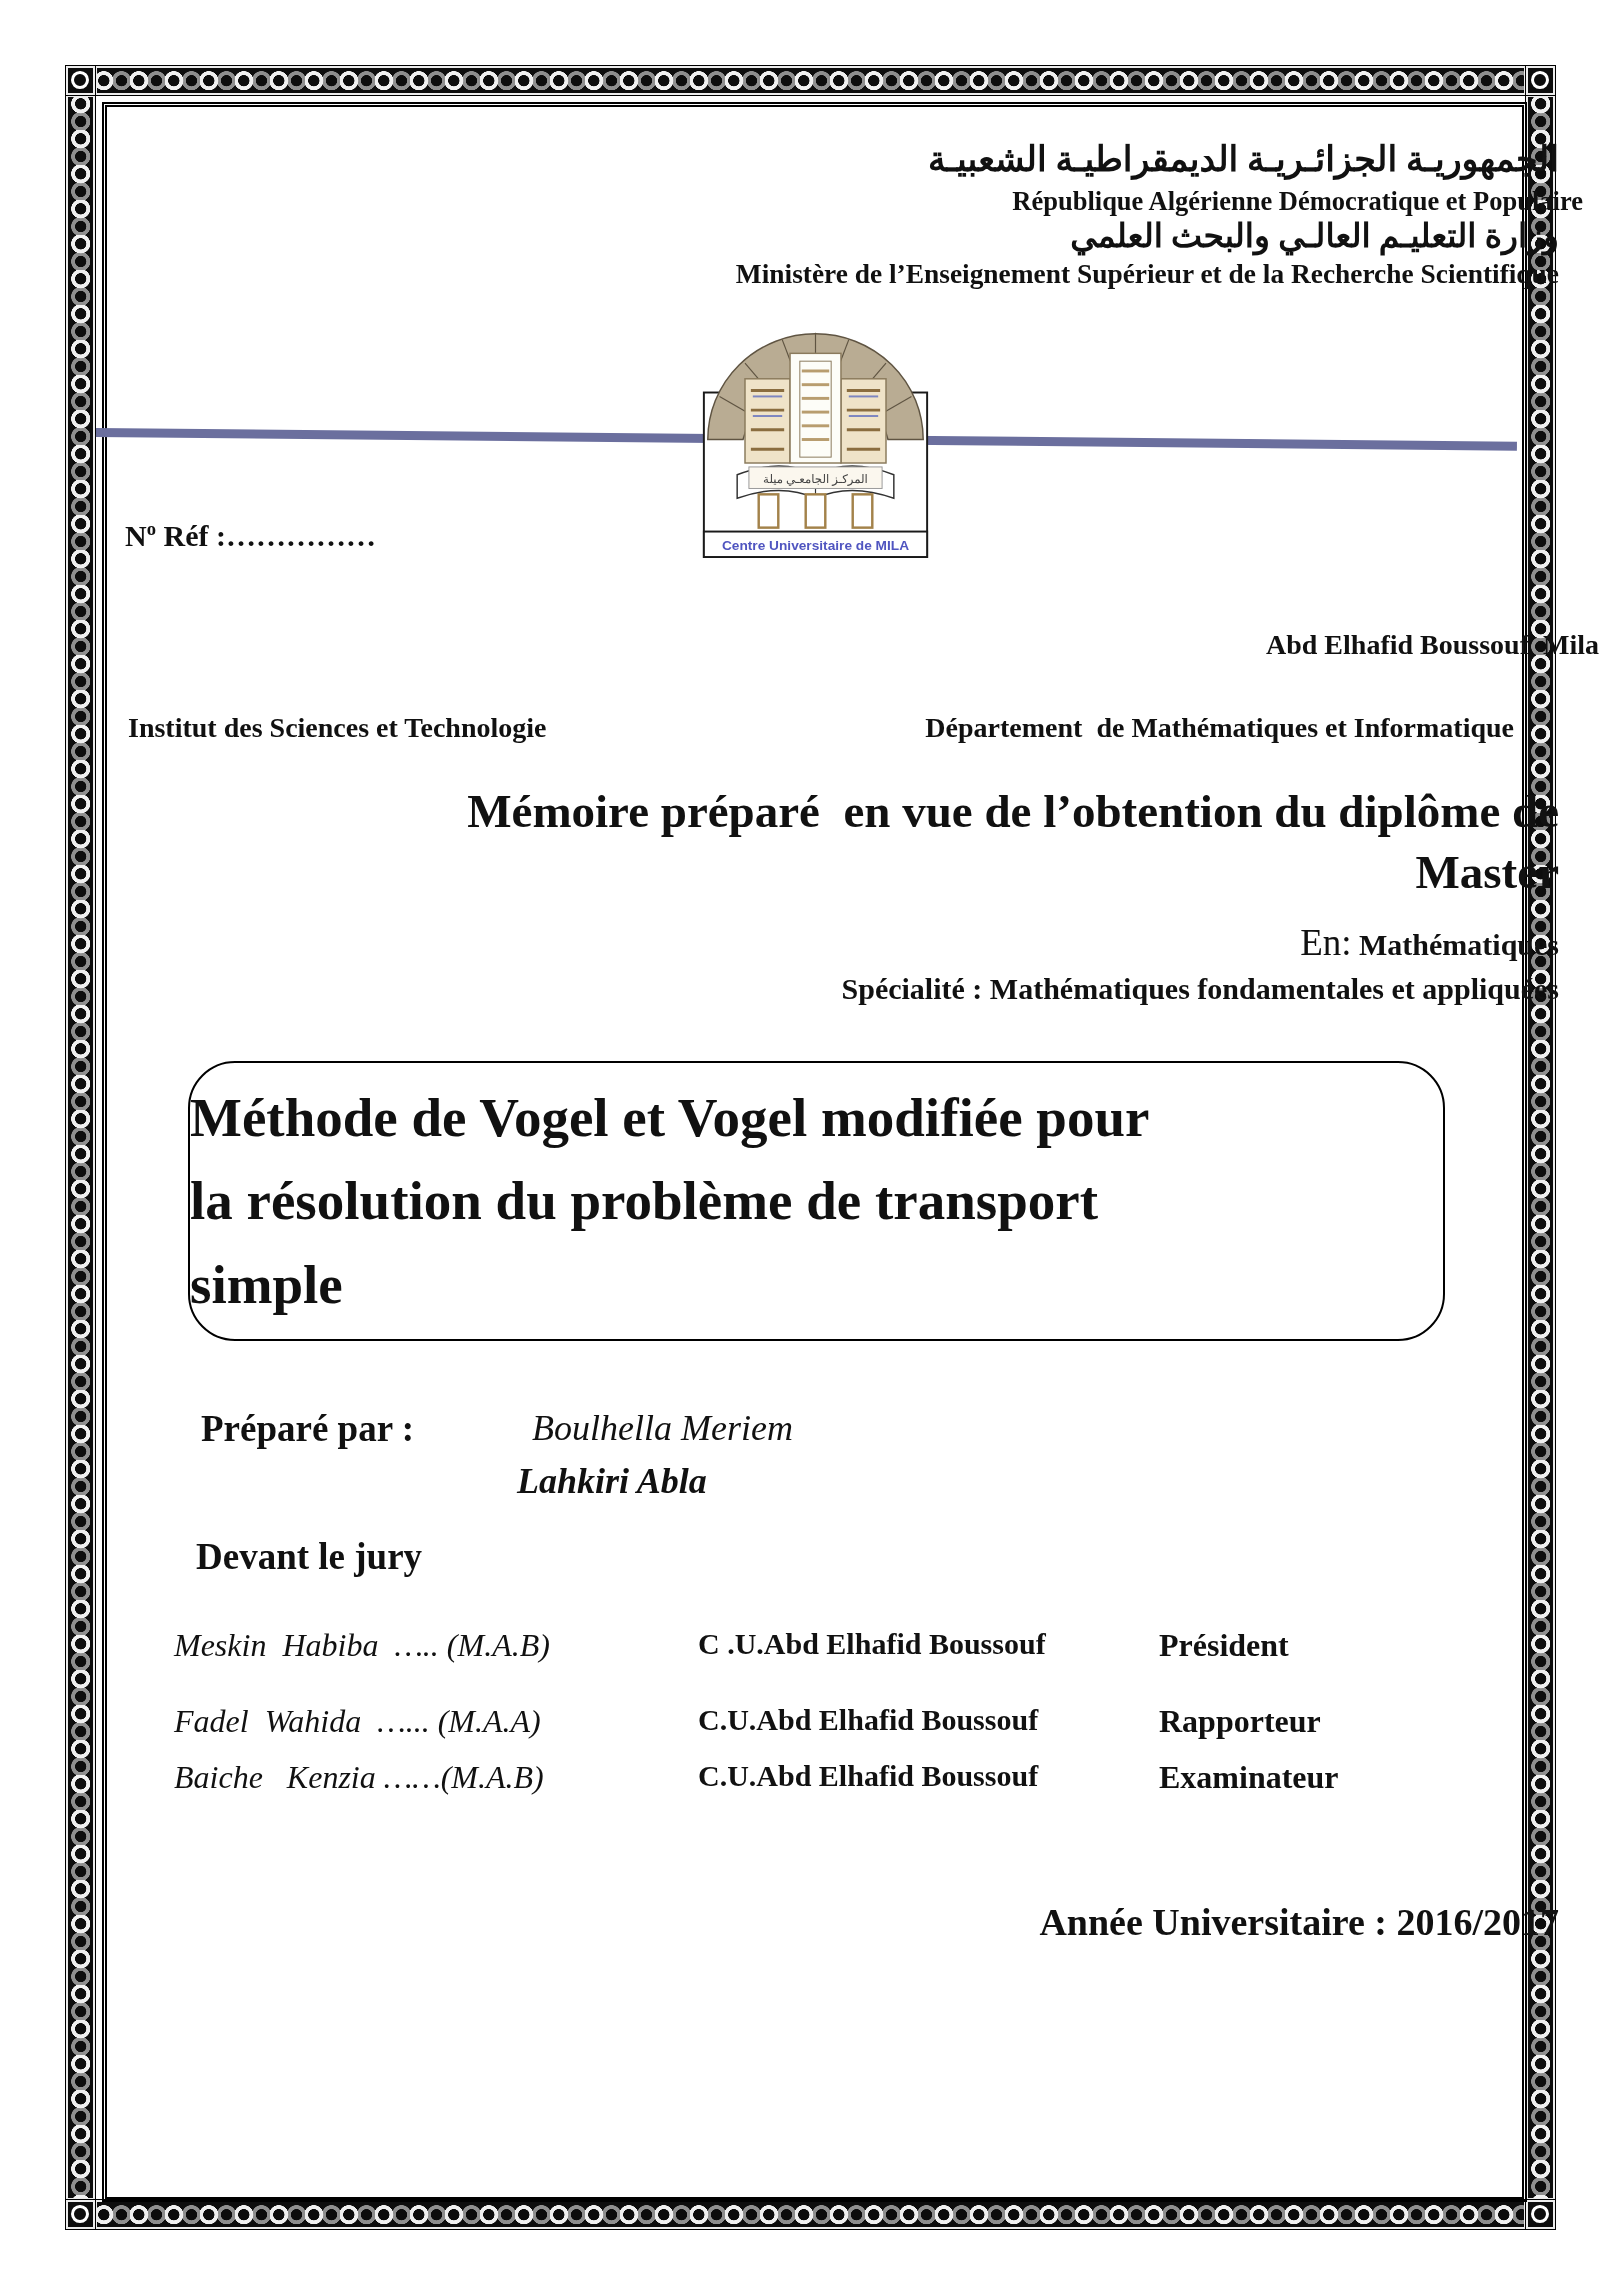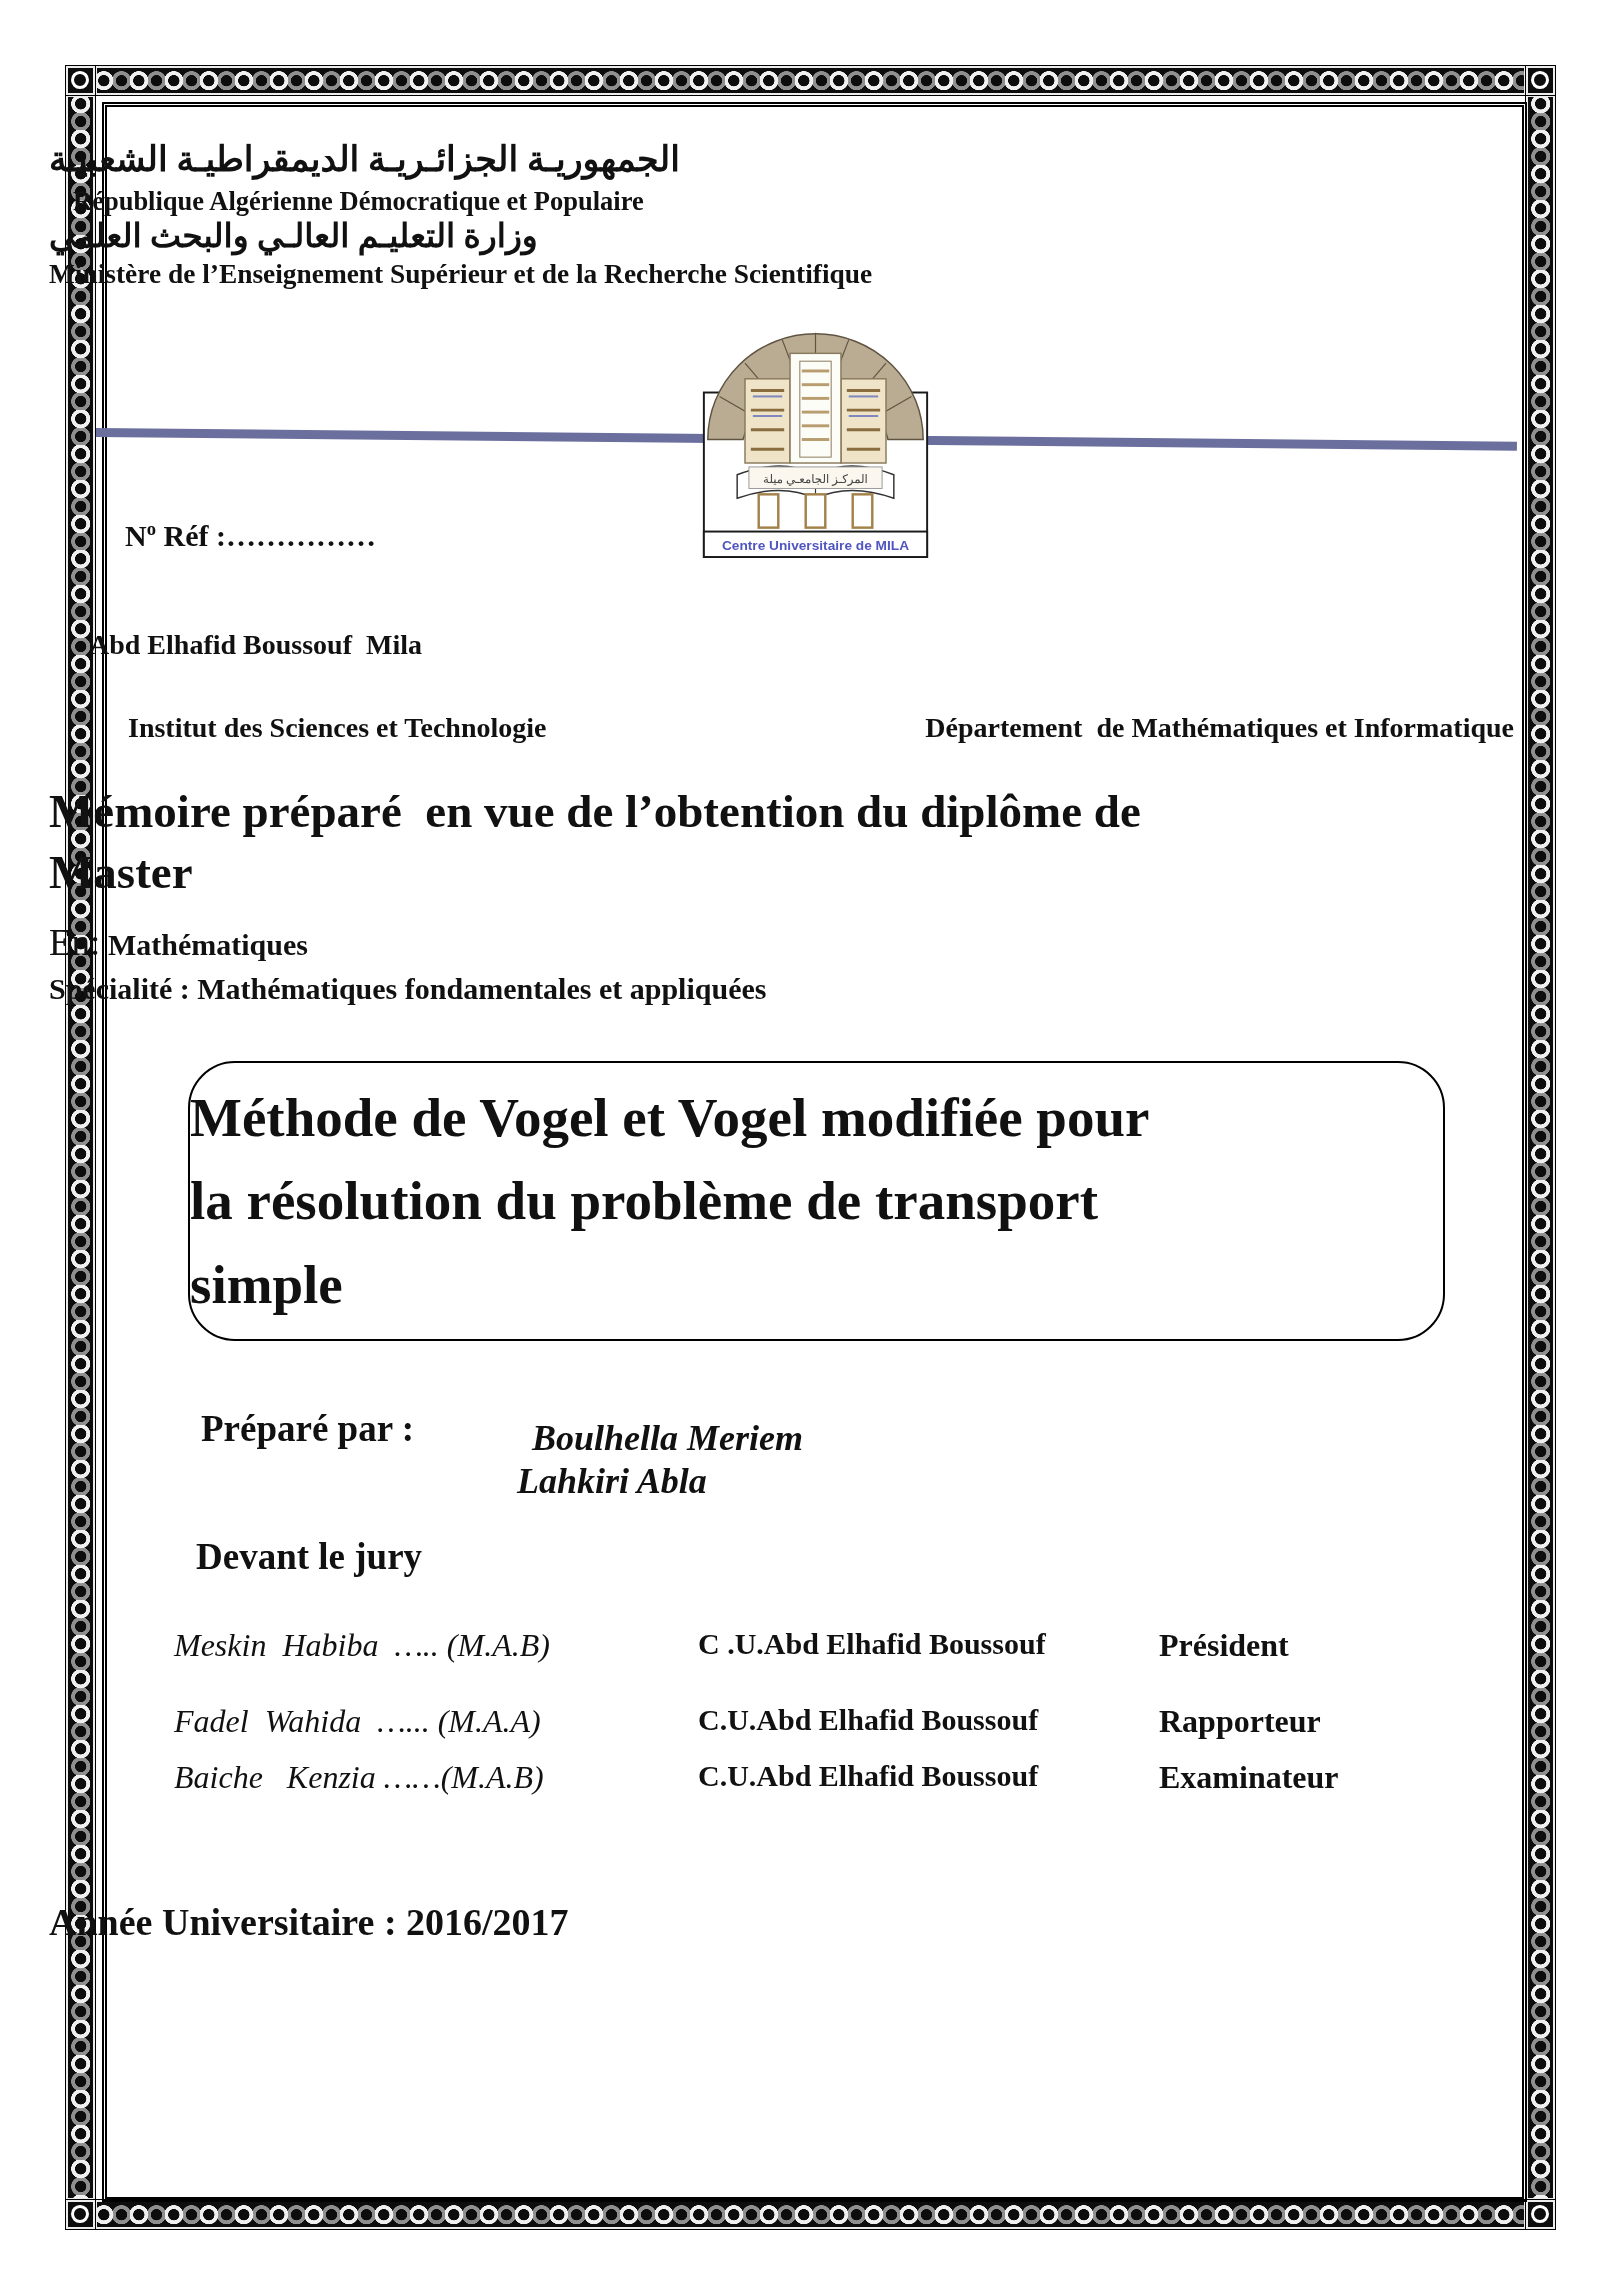--- a/index.html
+++ b/index.html
@@ -33,21 +33,21 @@
   .corner{position:absolute;width:29px;height:29px;background:#0d0d0d;
           border:1px solid #000;box-shadow:inset 0 0 0 2px #ededed;}
   .corner::after{content:'';position:absolute;left:4.9px;top:4.9px;width:11.8px;height:11.8px;
           border-radius:50%;border:3.9px solid #fff;background:#0d0d0d;}
   #corner-tl{left:65px;top:65px;} #corner-tr{left:1525px;top:65px;}
   #corner-bl{left:65px;top:2199px;} #corner-br{left:1525px;top:2199px;}
   #inner-line{position:absolute;left:102px;top:102px;width:1415px;height:2090px;
           border:5.9px double #000;}
   
   .abs{position:absolute;}
-  .center{position:absolute;left:49px;width:1494px;text-align:left;}
+  .center{position:absolute;left:65px;width:1494px;text-align:right;}
   .pre{white-space:pre;}
   .rtl{direction:rtl;}
   
   #arabic-republic{top:139px;font-size:35px;font-weight:bold;}
   #french-republic{top:186px;font-size:26.5px;font-weight:bold;padding-left:24px;}
   #arabic-ministry{top:216px;font-size:33px;font-weight:bold;}
   #french-ministry{top:259px;font-size:27.4px;font-weight:bold;}
   
   #divider-line{left:96px;top:428px;width:1421px;height:8.8px;background:#6b6f9e;
       transform:rotate(0.55deg);transform-origin:left center;z-index:1;}
@@ -67,21 +67,21 @@
   #memoire-line2{top:845px;font-size:47px;font-weight:bold;}
   #field-line{top:921px;font-size:30px;font-weight:bold;}
   #field-line .field-prefix{font-size:37px;font-weight:normal;}
   #specialty-line{top:972px;font-size:30px;font-weight:bold;}
   
   #title-box{left:188px;top:1061px;width:1253px;height:276px;border:2.9px solid #000;
       border-radius:47px;display:flex;flex-direction:column;justify-content:center;
       text-align:left;font-size:55px;font-weight:bold;line-height:1.52;}
   
   #prepared-label{left:201px;top:1407px;font-size:37px;font-weight:bold;}
-  #author-1{left:532px;top:1407px;font-size:36px;font-weight:bold;font-style:italic;margin-top:10px;}
+  #author-1{left:532px;top:1407px;font-size:36px;font-weight:normal;font-style:italic;}
   #author-2{left:517px;top:1460px;font-size:36px;font-weight:bold;font-style:italic;}
   
   #jury-heading{left:196px;top:1535px;font-size:37px;font-weight:bold;}
   .jury-name{left:174px;font-size:32px;font-style:italic;text-align:center;}
   .jury-inst{left:698px;font-size:30px;font-weight:bold;}
   .jury-role{left:1159px;font-size:32px;font-weight:bold;}
   .jury-r1{top:1627px;} .jury-r2{top:1703px;} .jury-r3{top:1759px;}
   
   #year-line{top:1900px;font-size:38px;font-weight:bold;}
   

